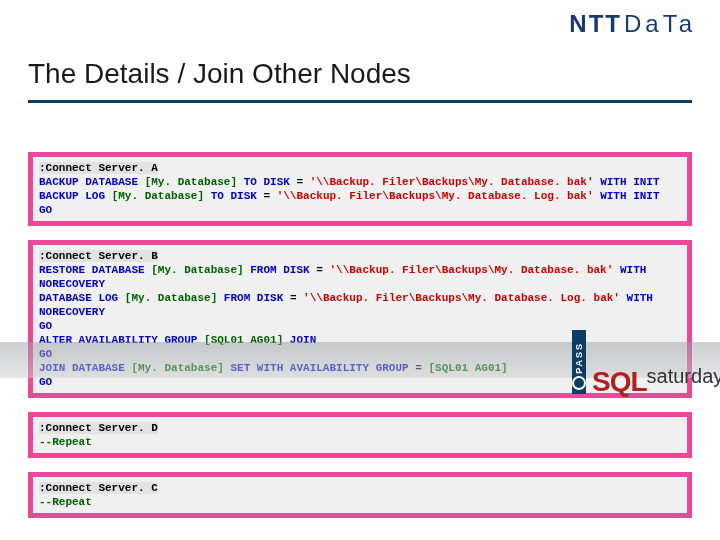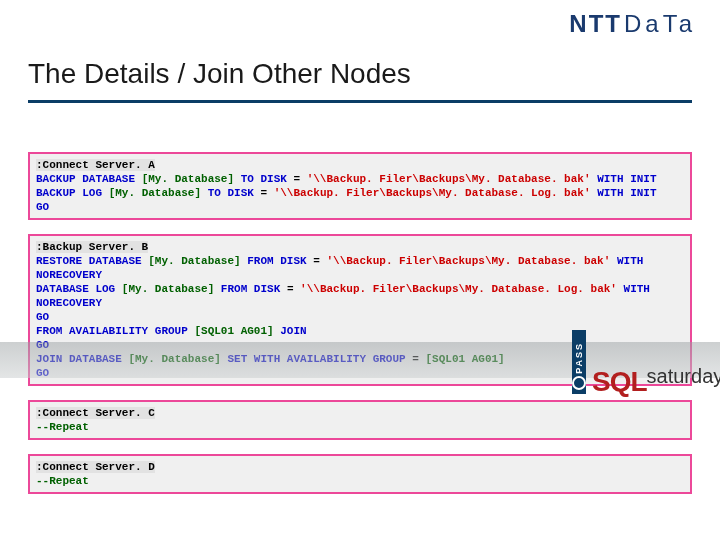--- a/index.html
+++ b/index.html
@@ -58,21 +58,21 @@
     color: #1a1a1a;
     font-weight: 400;
   }
   .codeblocks {
     position: absolute;
     top: 152px;
     left: 28px;
     width: 664px;
   }
   .codeblock {
-    border: 2px solid #ec4899;
+    border: 5px solid #ec4899;
     background: #f0f0f0;
     padding: 4px 6px;
     margin-bottom: 14px;
     font-family: "Courier New", Courier, monospace;
     font-size: 11px;
     line-height: 14px;
     color: #000;
     white-space: pre-wrap;
     word-break: break-word;
   }
@@ -164,33 +164,33 @@
   <div class="title">The Details / Join Other Nodes</div>
   <div class="title-rule"></div>
 
 
   <div class="codeblocks">
       <div class="codeblock"><span class="cmd">:Connect Server. A</span>
 <span><span class="kw">BACKUP DATABASE </span><span class="id">[My. Database]</span><span class="kw"> TO DISK </span><span class="plain">= </span><span class="str">'\\Backup. Filer\Backups\My. Database. bak'</span><span class="kw"> WITH INIT</span></span>
 <span><span class="kw">BACKUP LOG </span><span class="id">[My. Database]</span><span class="kw"> TO DISK </span><span class="plain">= </span><span class="str">'\\Backup. Filer\Backups\My. Database. Log. bak'</span><span class="kw"> WITH INIT</span></span>
 <span><span class="kw">GO</span></span>
 </div>
-      <div class="codeblock"><span class="cmd">:Backup Server. B</span>
+      <div class="codeblock"><span class="cmd">:Connect Server. B</span>
 <span><span class="kw">RESTORE DATABASE </span><span class="id">[My. Database]</span><span class="kw"> FROM DISK </span><span class="plain">= </span><span class="str">'\\Backup. Filer\Backups\My. Database. bak'</span><span class="kw"> WITH NORECOVERY</span></span>
 <span><span class="kw">DATABASE LOG </span><span class="id">[My. Database]</span><span class="kw"> FROM DISK </span><span class="plain">= </span><span class="str">'\\Backup. Filer\Backups\My. Database. Log. bak'</span><span class="kw"> WITH NORECOVERY</span></span>
 <span><span class="kw">GO</span></span>
-<span><span class="kw">FROM AVAILABILITY GROUP </span><span class="id">[SQL01 AG01]</span><span class="kw"> JOIN</span></span>
+<span><span class="kw">ALTER AVAILABILITY GROUP </span><span class="id">[SQL01 AG01]</span><span class="kw"> JOIN</span></span>
 <span><span class="kw">GO</span></span>
 <span><span class="kw">JOIN DATABASE </span><span class="id">[My. Database]</span><span class="kw"> SET WITH AVAILABILITY GROUP </span><span class="plain">= </span><span class="id">[SQL01 AG01]</span></span>
 <span><span class="kw">GO</span></span>
 </div>
+      <div class="codeblock"><span class="cmd">:Connect Server. D</span>
+<span><span class="cmt">--Repeat</span></span>
+</div>
       <div class="codeblock"><span class="cmd">:Connect Server. C</span>
-<span><span class="cmt">--Repeat</span></span>
-</div>
-      <div class="codeblock"><span class="cmd">:Connect Server. D</span>
 <span><span class="cmt">--Repeat</span></span>
 </div>
     </div>
 
   <div class="footer-band"></div>
 
   <div class="footer-logo">
     <div class="sat-badge">
       <span class="p">PASS</span>
       <span class="dot"></span>

